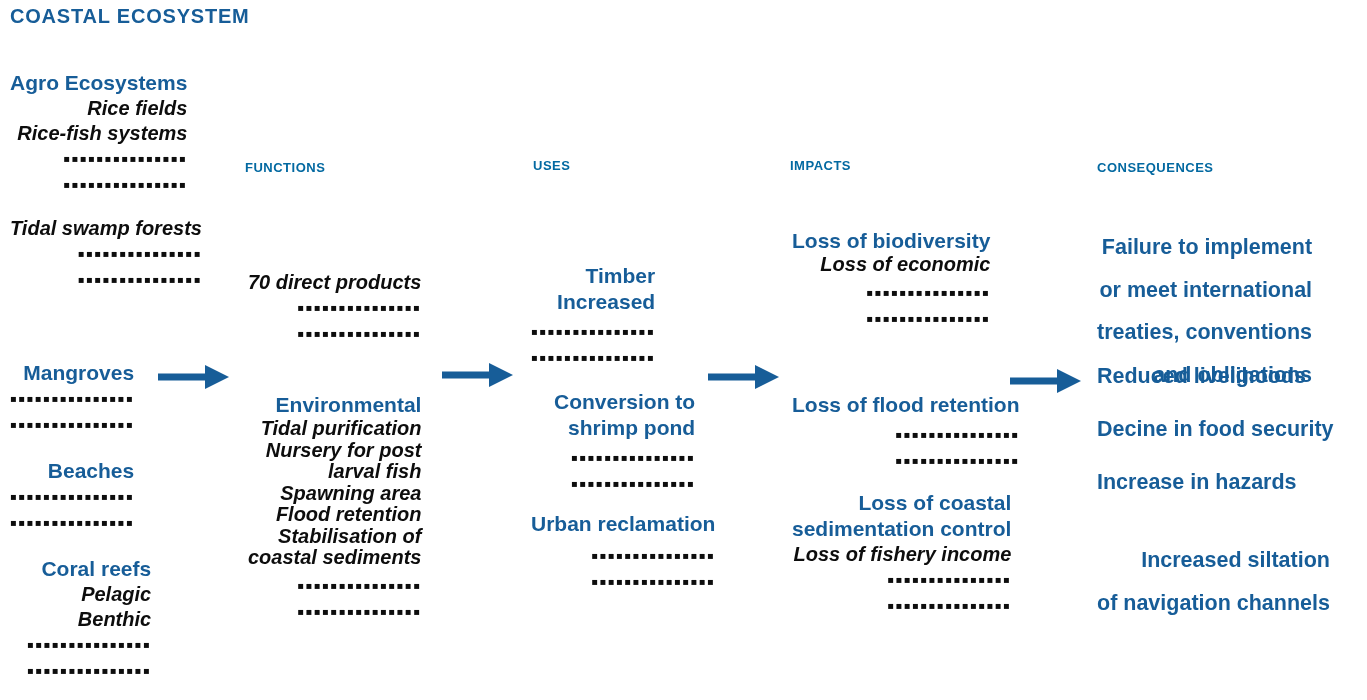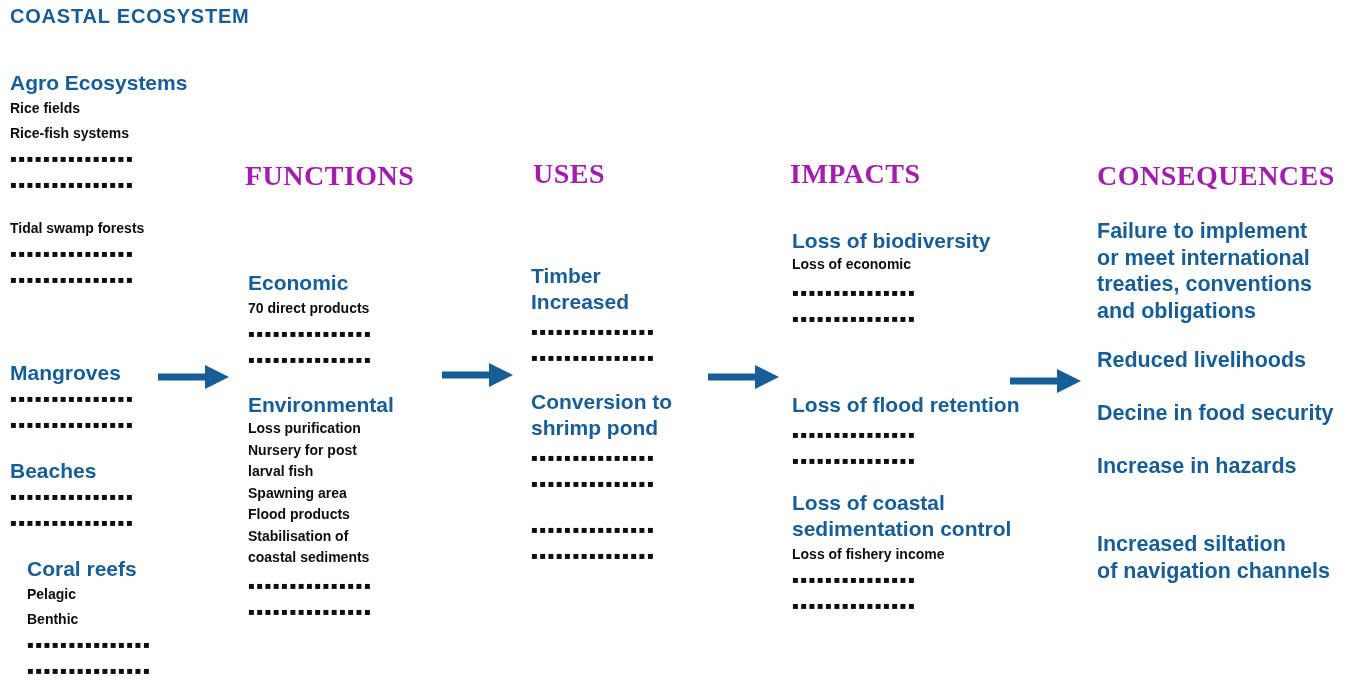--- a/index.html
+++ b/index.html
@@ -4,32 +4,32 @@
 <style>
   html,body{margin:0;padding:0;background:#ffffff;}
   body{
     position:relative;
     width:1367px;height:700px;
     overflow:hidden;
     font-family:"Liberation Sans", sans-serif;
     font-weight:bold;
     color:#0d0d0d;
   }
-  .abs{position:absolute;}
+  .abs{position:absolute;text-align:right;}
   .title{font-size:20px;letter-spacing:0.8px;color:#175d98;}
-  .hdr{font-size:28px;letter-spacing:0.5px;color:#a21caf;font-family:Liberation Serif, serif;}
+  .hdr{font-size:13px;letter-spacing:0.5px;color:#0369a1;}
   .ghead{font-size:21px;line-height:26px;color:#175d98;white-space:nowrap;}
-  .item{font-size:14px;line-height:25px;white-space:nowrap;}
+  .item{font-size:20px;line-height:25px;white-space:nowrap;font-style:italic;}
   .tight .item{line-height:21.5px;}
   .dots{
     font-family:"DejaVu Sans", sans-serif;
     font-size:10px;line-height:26px;letter-spacing:1.5px;
     color:#0d0d0d;white-space:nowrap;
   }
-  .c-item{font-size:21.5px;line-height:26.5px;color:#175d98;white-space:nowrap;}
+  .c-item{font-size:21.5px;line-height:26.5px;color:#175d98;white-space:nowrap;margin-top:16px;}
   .arrow svg{display:block;}
 </style>
 </head>
 <body>
 
 <div class="abs title" style="left:10px;top:5px">COASTAL ECOSYSTEM</div>
 
 <div class="abs" style="left:10px;top:70px">
   <div class="ghead">Agro Ecosystems</div>
   <div class="item">Rice fields</div>
@@ -60,56 +60,56 @@
   <div class="ghead">Coral reefs</div>
   <div class="item">Pelagic</div>
   <div class="item">Benthic</div>
   <div class="dots">▪▪▪▪▪▪▪▪▪▪▪▪▪▪▪</div>
   <div class="dots">▪▪▪▪▪▪▪▪▪▪▪▪▪▪▪</div>
 </div>
 
 <div class="abs hdr" style="left:245px;top:160px">FUNCTIONS</div>
 
 <div class="abs" style="left:248px;top:270px">
-  <div class="ghead">Economic</div>
   <div class="item">70 direct products</div>
   <div class="dots">▪▪▪▪▪▪▪▪▪▪▪▪▪▪▪</div>
   <div class="dots">▪▪▪▪▪▪▪▪▪▪▪▪▪▪▪</div>
 </div>
 
 <div class="abs tight" style="left:248px;top:392px">
   <div class="ghead">Environmental</div>
-  <div class="item">Loss purification</div>
+  <div class="item">Tidal purification</div>
   <div class="item">Nursery for post</div>
   <div class="item">larval fish</div>
   <div class="item">Spawning area</div>
-  <div class="item">Flood products</div>
+  <div class="item">Flood retention</div>
   <div class="item">Stabilisation of</div>
   <div class="item">coastal sediments</div>
   <div class="dots" style="margin-top:4px">▪▪▪▪▪▪▪▪▪▪▪▪▪▪▪</div>
   <div class="dots">▪▪▪▪▪▪▪▪▪▪▪▪▪▪▪</div>
 </div>
 
 <div class="abs hdr" style="left:533px;top:158px">USES</div>
 
 <div class="abs" style="left:531px;top:263px">
   <div class="ghead">Timber</div>
   <div class="ghead">Increased</div>
   <div class="dots" style="margin-top:4px">▪▪▪▪▪▪▪▪▪▪▪▪▪▪▪</div>
   <div class="dots">▪▪▪▪▪▪▪▪▪▪▪▪▪▪▪</div>
 </div>
 
-<div class="abs" style="left:531px;top:389px">
+<div class="abs" style="left:554px;top:389px">
   <div class="ghead">Conversion to</div>
   <div class="ghead">shrimp pond</div>
   <div class="dots" style="margin-top:4px">▪▪▪▪▪▪▪▪▪▪▪▪▪▪▪</div>
   <div class="dots">▪▪▪▪▪▪▪▪▪▪▪▪▪▪▪</div>
 </div>
 
 <div class="abs" style="left:531px;top:511px">
+  <div class="ghead">Urban reclamation</div>
   <div class="dots" style="margin-top:6px">▪▪▪▪▪▪▪▪▪▪▪▪▪▪▪</div>
   <div class="dots">▪▪▪▪▪▪▪▪▪▪▪▪▪▪▪</div>
 </div>
 
 <div class="abs hdr" style="left:790px;top:158px">IMPACTS</div>
 
 <div class="abs tight" style="left:792px;top:228px">
   <div class="ghead">Loss of biodiversity</div>
   <div class="item">Loss of economic</div>
   <div class="dots" style="margin-top:4px">▪▪▪▪▪▪▪▪▪▪▪▪▪▪▪</div>

